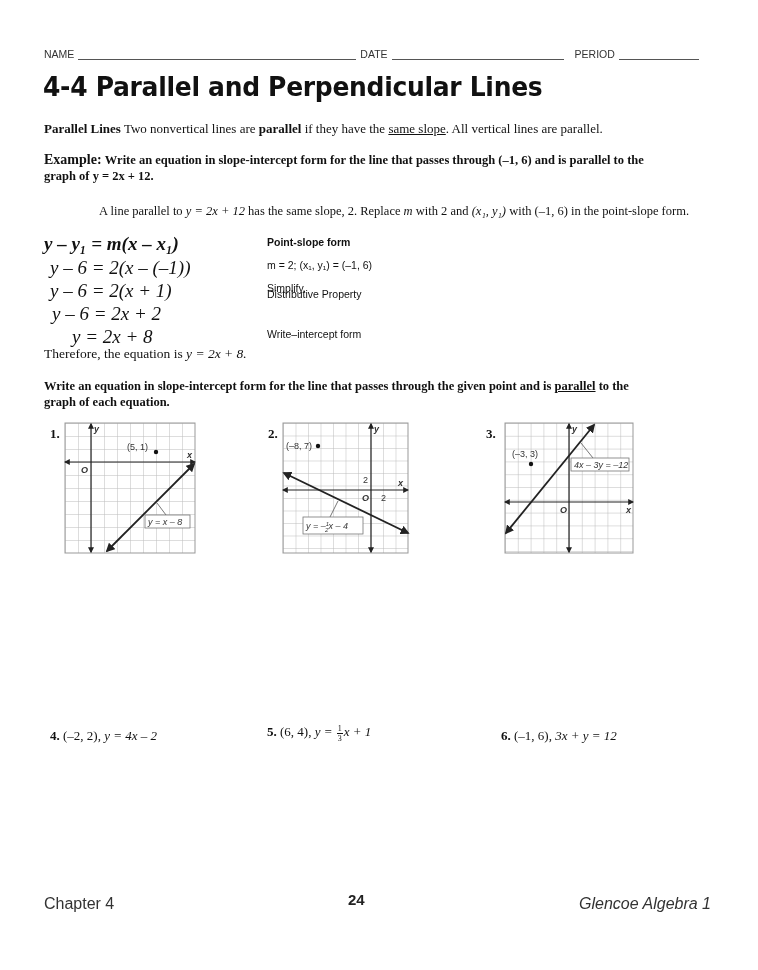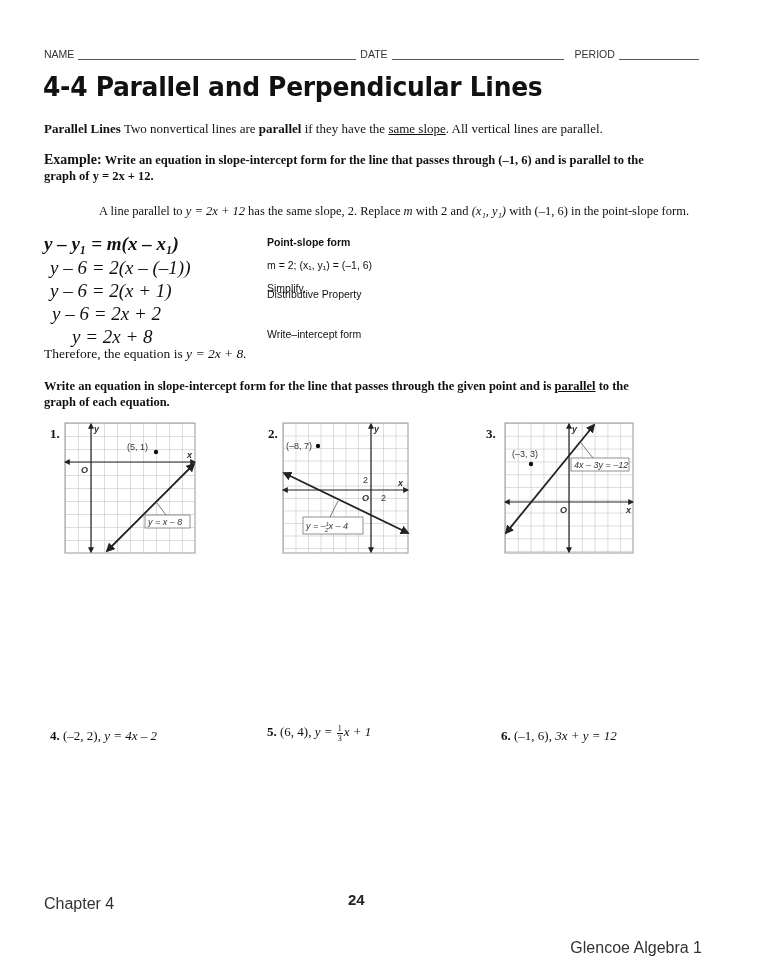--- a/index.html
+++ b/index.html
@@ -159,13 +159,13 @@
       <span>1</span>
       <span>3</span>
     </span><i>x + 1</i>
 </div>
 <div class="abs serif prob" style="top:728px; left:485px;margin-left:16px;">
   <b>6.</b> <span>(–1, 6), </span><i>3x + y = 12</i>
 </div>
 
 <div class="abs sans footer" style="left:44px;">Chapter 4</div>
 <div class="abs sans" style="top:891px; left:348px; font-size:15px; font-weight:bold; color:#222;">24</div>
-<div class="abs sans footer" style="right:56px; margin-top:44px;">Glencoe Algebra 1</div>
+<div class="abs sans footer" style="right:47px; font-style:italic;">Glencoe Algebra 1</div>
 
 </body></html>

